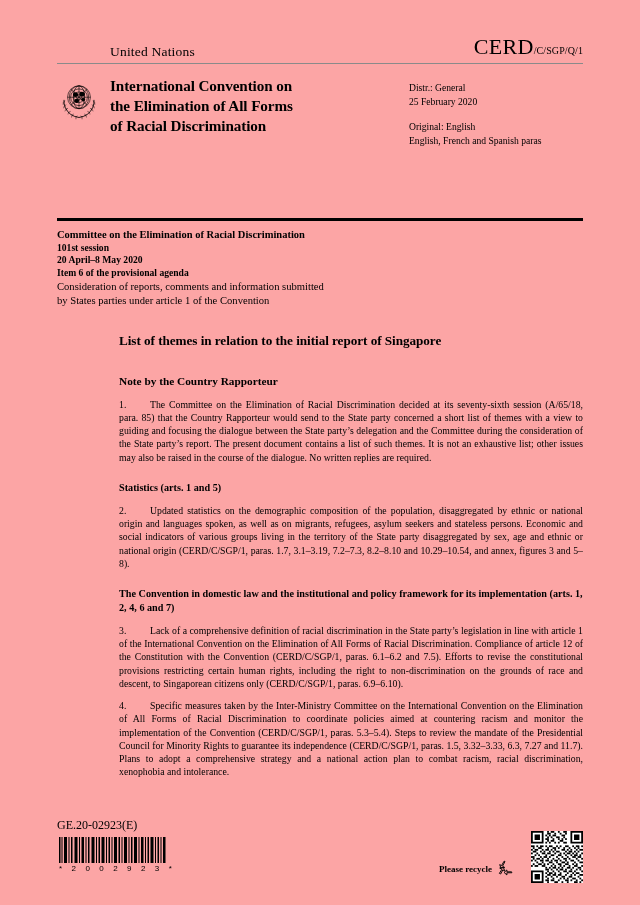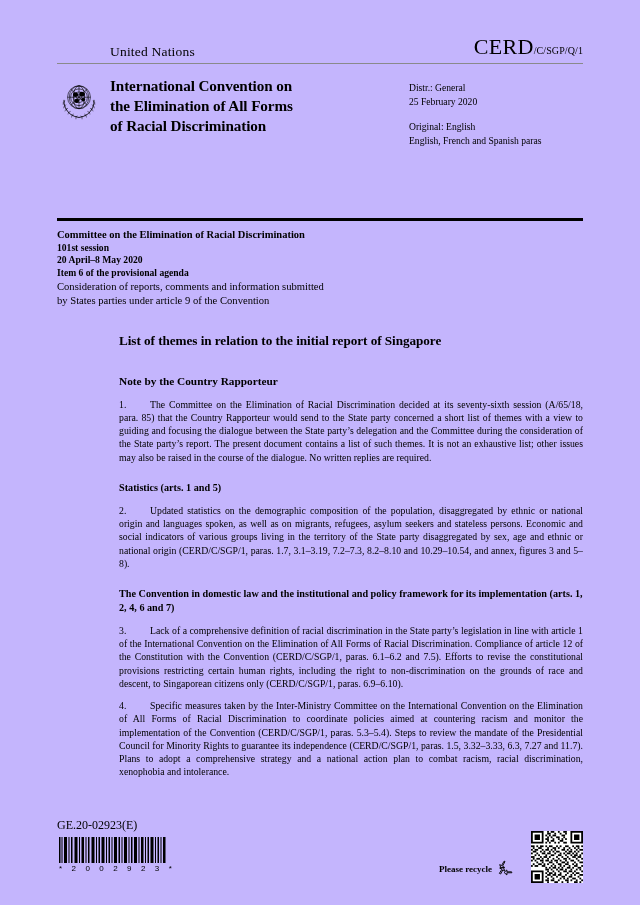--- a/index.html
+++ b/index.html
@@ -4,21 +4,21 @@
 <style>
   html, body {
     margin: 0;
     padding: 0;
     background: #c8c8c8;
   }
   .page {
     position: relative;
     width: 640px;
     height: 905px;
-    background: #c4b5fd;
+    background: #fca5a5;
     margin: 0 auto;
     overflow: hidden;
     font-family: "Liberation Serif", "DejaVu Serif", serif;
     color: #000000;
     box-sizing: border-box;
   }
   .content {
     position: absolute;
     left: 57px;
     top: 0;
@@ -262,21 +262,21 @@
       </div>
     </div>
 
     <div class="rule-thick"></div>
     <div class="committee">
       <div class="b">Committee on the Elimination of Racial Discrimination</div>
       <div class="session">101st session</div>
       <div class="ln">20 April–8 May 2020</div>
       <div class="ln">Item 6 of the provisional agenda</div>
       <div class="head">Consideration of reports, comments and information submitted</div>
-      <div class="head">by States parties under article 9 of the Convention</div>
+      <div class="head">by States parties under article 1 of the Convention</div>
     </div>
 
     <div class="body-block">
       <h1 class="doc-title">List of themes in relation to the initial report of Singapore</h1>
       <h2 class="note">Note by the Country Rapporteur</h2>
 
       <p class="para"><span class="num">1.</span><span>The Committee on the Elimination of Racial Discrimination decided at its seventy-sixth session (A/65/18, para. 85) that the Country Rapporteur would send to the State party concerned a short list of themes with a view to guiding and focusing the dialogue between the State party’s delegation and the Committee during the consideration of the State party’s report. The present document contains a list of such themes. It is not an exhaustive list; other issues may also be raised in the course of the dialogue. No written replies are required.</span></p>
 
       <h3 class="section">Statistics (arts. 1 and 5)</h3>
       <p class="para"><span class="num">2.</span><span>Updated statistics on the demographic composition of the population, disaggregated by ethnic or national origin and languages spoken, as well as on migrants, refugees, asylum seekers and stateless persons. Economic and social indicators of various groups living in the territory of the State party disaggregated by sex, age and ethnic or national origin (CERD/C/SGP/1, paras. 1.7, 3.1–3.19, 7.2–7.3, 8.2–8.10 and 10.29–10.54, and annex, figures 3 and 5–8).</span></p>

